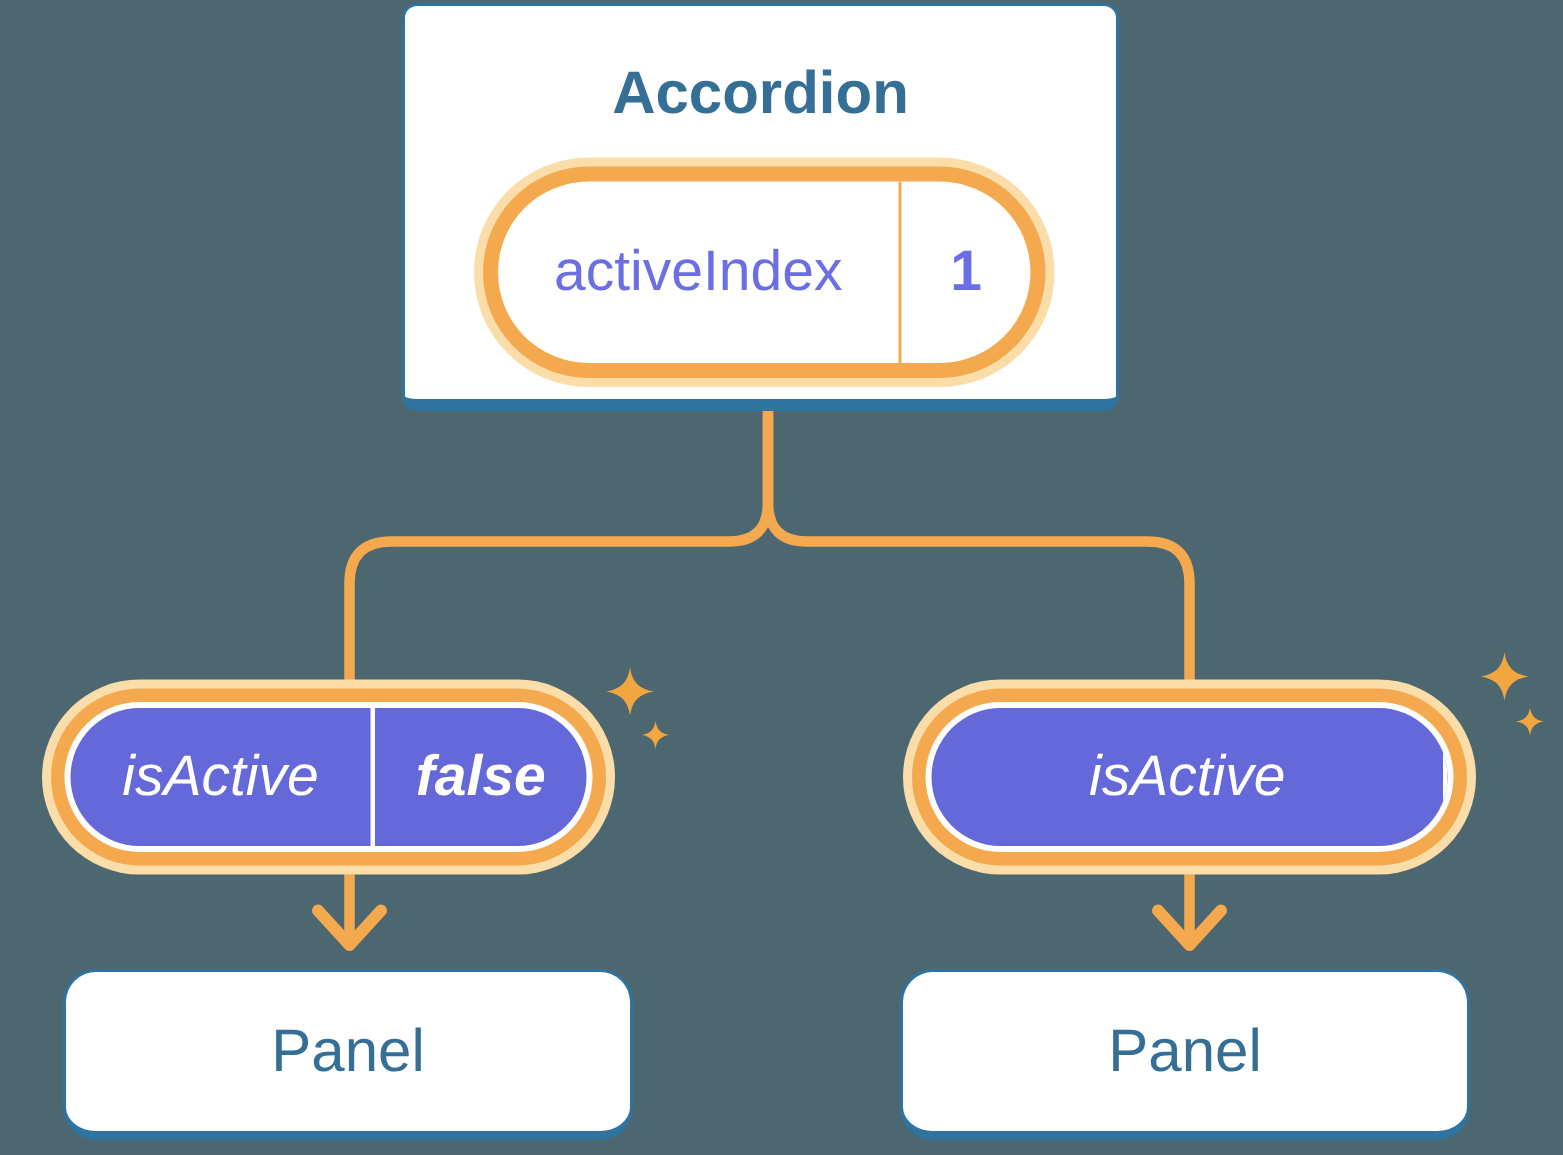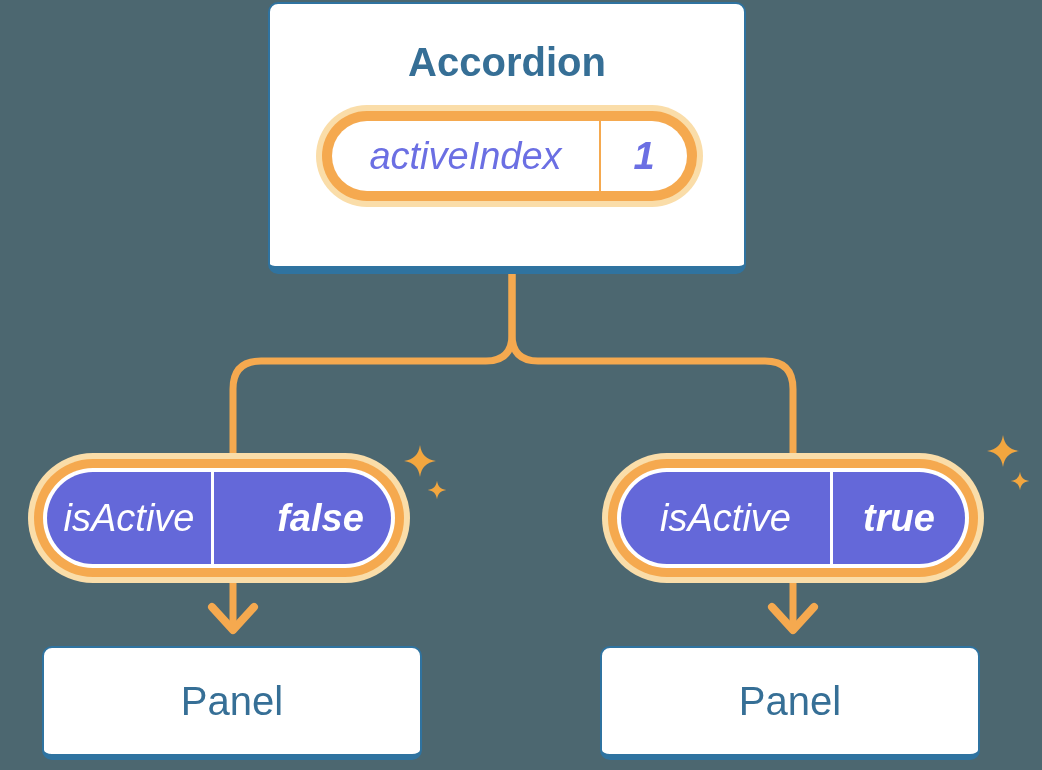--- a/index.html
+++ b/index.html
@@ -30,21 +30,21 @@
     box-sizing:border-box;z-index:1;
   }
   .accordion-card{left:268px;top:2px;width:478px;height:272px;border-bottom-width:8px;}
   .card-title{
     margin-top:36px;text-align:center;
     font-size:40px;font-weight:600;color:var(--heading-text);
   }
   .panel-card{
     width:380px;top:646px;height:114px;border-bottom-width:6px;
     display:flex;align-items:center;justify-content:center;
-    font-size:40px;font-weight:500;color:var(--heading-text);
+    font-size:40px;font-weight:500;color:var(--heading-text);border-radius:22px;
   }
   .panel-left{left:42px;}
   .panel-right{left:600px;}
 
   .glow{
     position:absolute;z-index:2;background:var(--glow);
     border-radius:999px;padding:6px;box-sizing:border-box;
   }
   .ring{background:var(--orange);border-radius:999px;width:100%;height:100%;box-sizing:border-box;padding:10px;}
   .prop-pill .ring{padding:9px;font-style:italic;}
@@ -62,24 +62,24 @@
     font-size:38px;color:var(--purple-text);white-space:nowrap;
   }
   .cell-value{
     display:flex;align-items:center;justify-content:center;
     font-size:38px;font-weight:700;color:var(--purple-text);white-space:nowrap;
   }
   .divider{width:2px;background:var(--orange);}
   .pill-body .cell-name,.pill-body .cell-value{color:var(--white);}
   .pill-body .divider{background:var(--white);width:3px;}
 
-  .state-pill{left:316px;top:105px;width:387px;height:102px;font-style:italic;}
+  .state-pill{left:316px;top:105px;width:387px;height:153px;}
   .state-pill .cell-value{width:86px;}
   .prop-left{left:28px;top:453px;width:382px;height:130px;}
-  .prop-left .cell-value{width:141px;padding-left:36px;}
+  .prop-left .cell-value{width:141px;}
   .prop-right{left:602px;top:453px;width:382px;height:130px;}
   .prop-right .cell-value{width:132px;}
 </style>
 </head>
 <body>
 
 <div class="canvas">
 
   <svg class="wires" width="1042" height="770" viewBox="0 0 1042 770">
 
@@ -125,21 +125,20 @@
       </div>
     </div>
   </div>
 
   <div class="glow prop-pill prop-right">
     <div class="ring">
       <div class="whitegap">
         <div class="pill-body">
           <div class="cell-name">isActive</div>
           <div class="divider"></div>
-          <div class="cell-value">true</div>
         </div>
       </div>
     </div>
   </div>
 
   <div class="card panel-card panel-left">
     <span>Panel</span>
   </div>
   <div class="card panel-card panel-right">
     <span>Panel</span>

